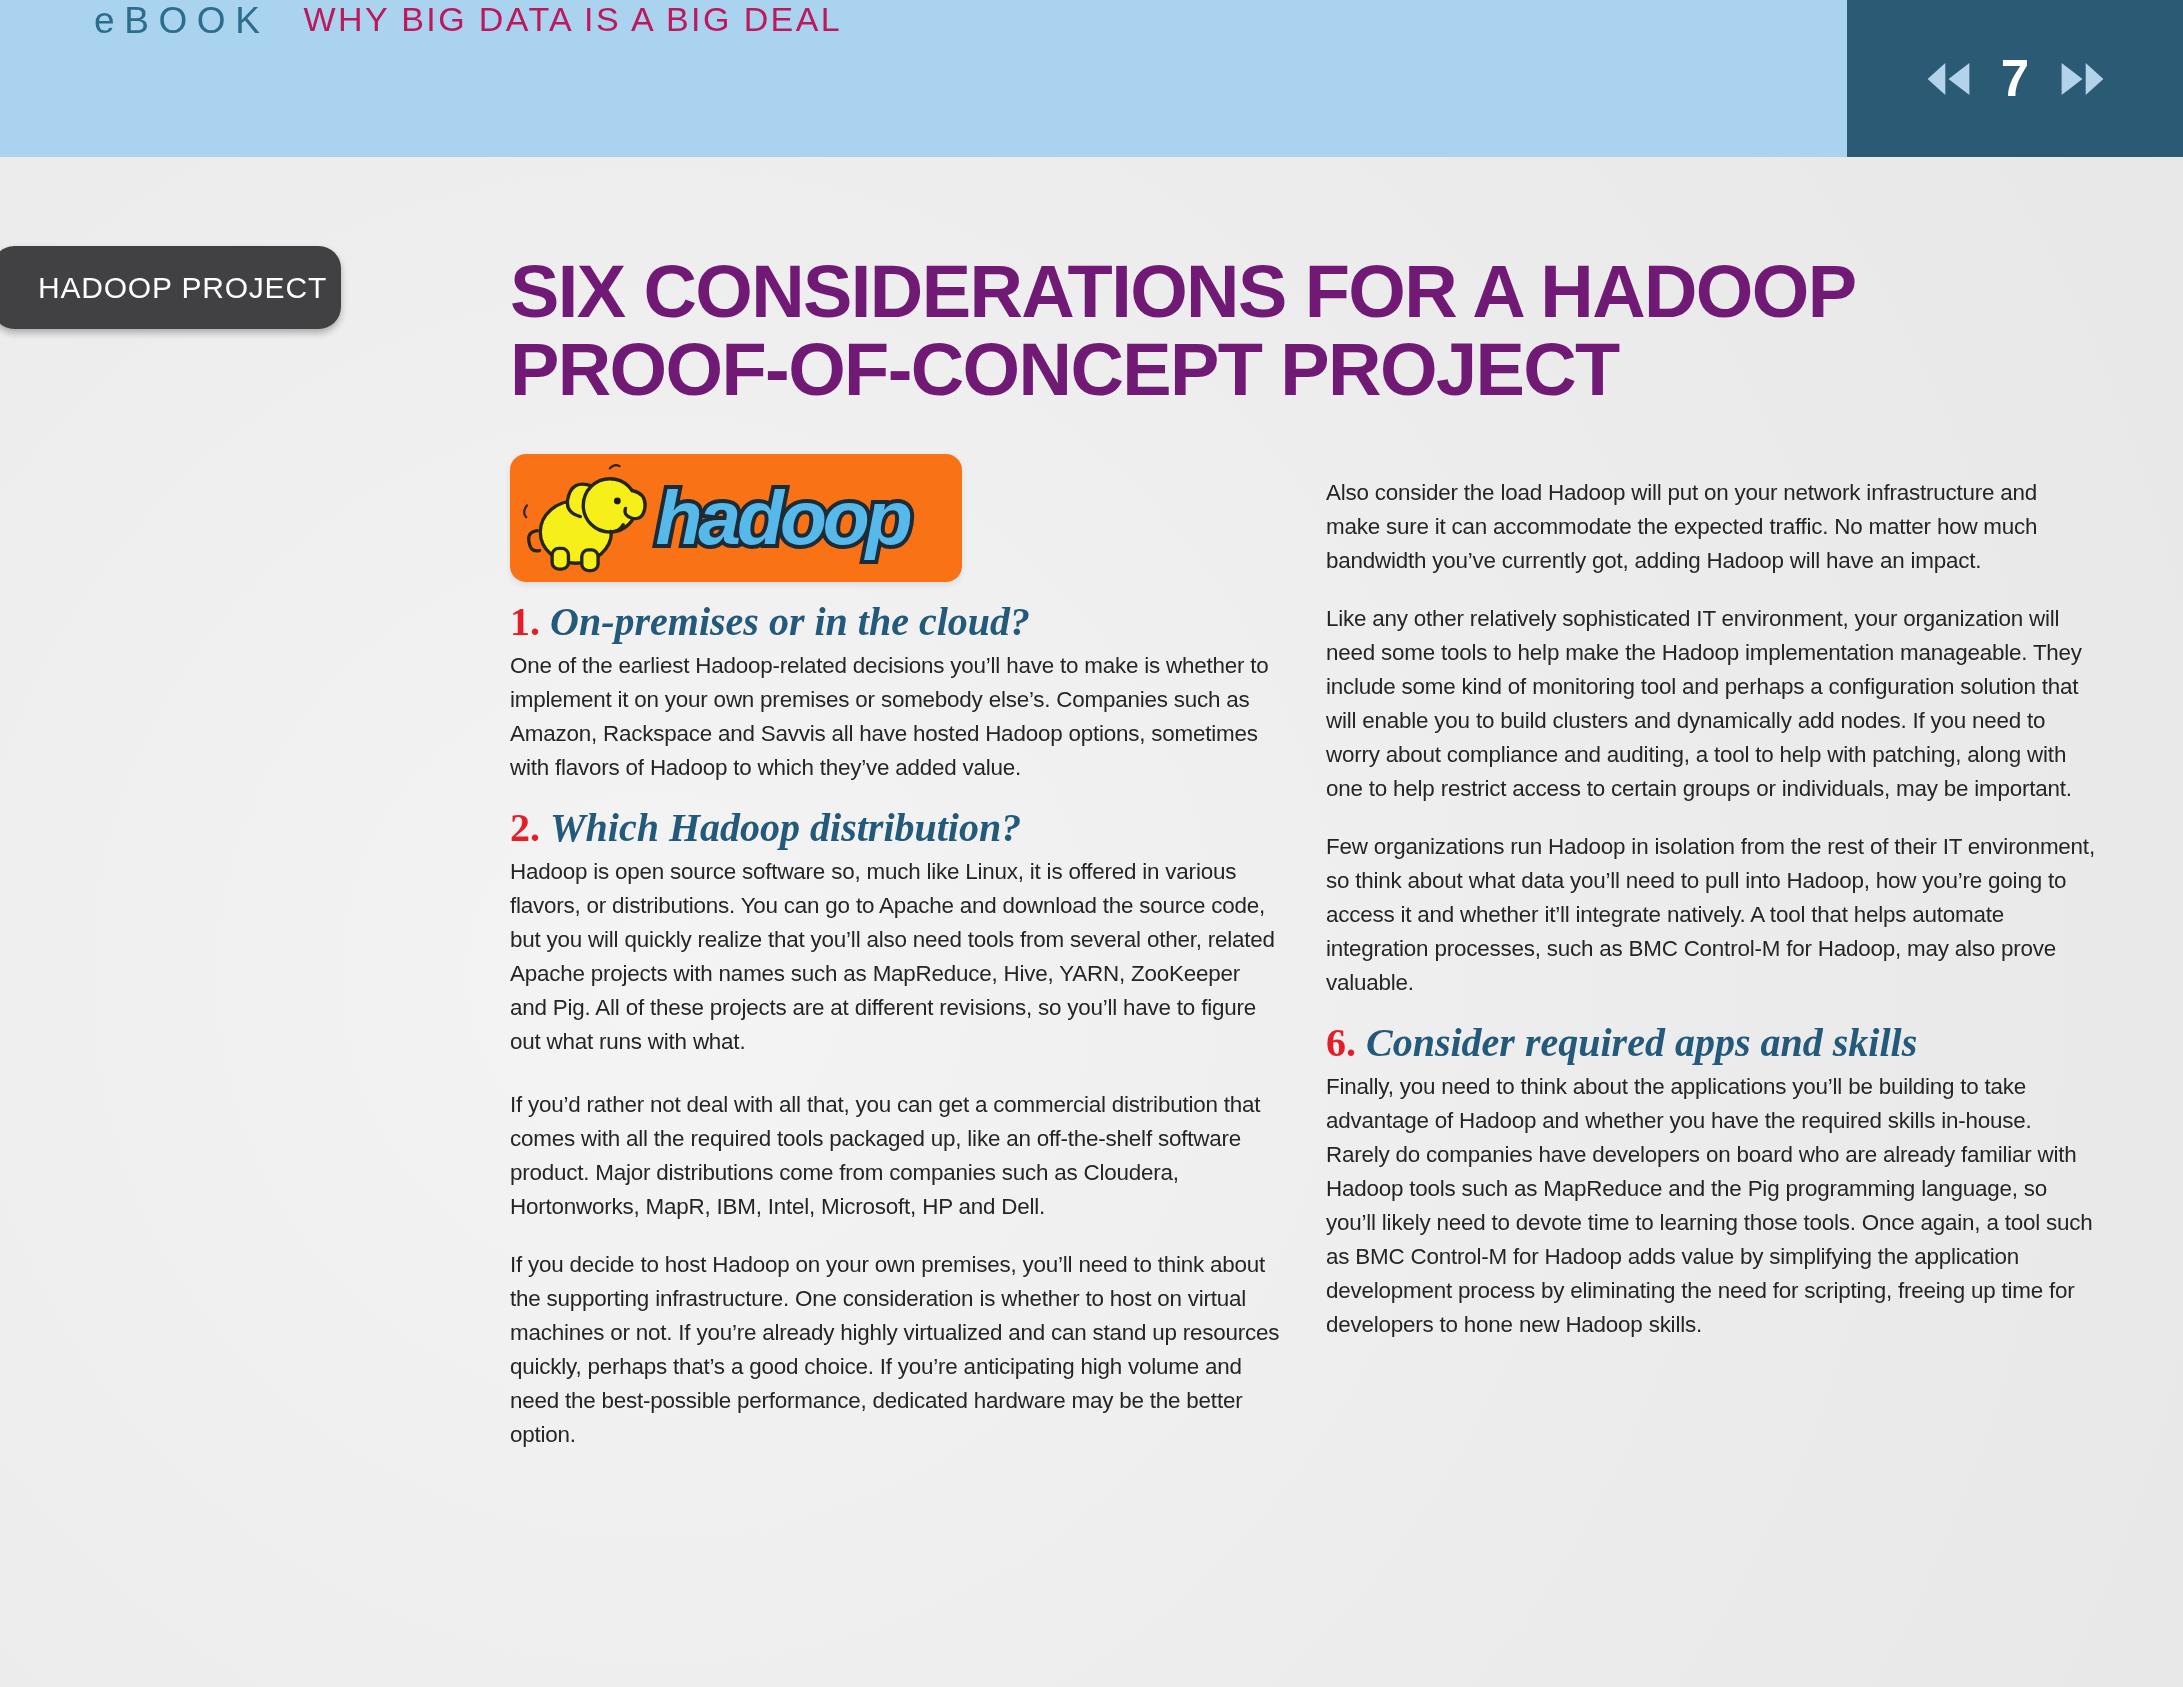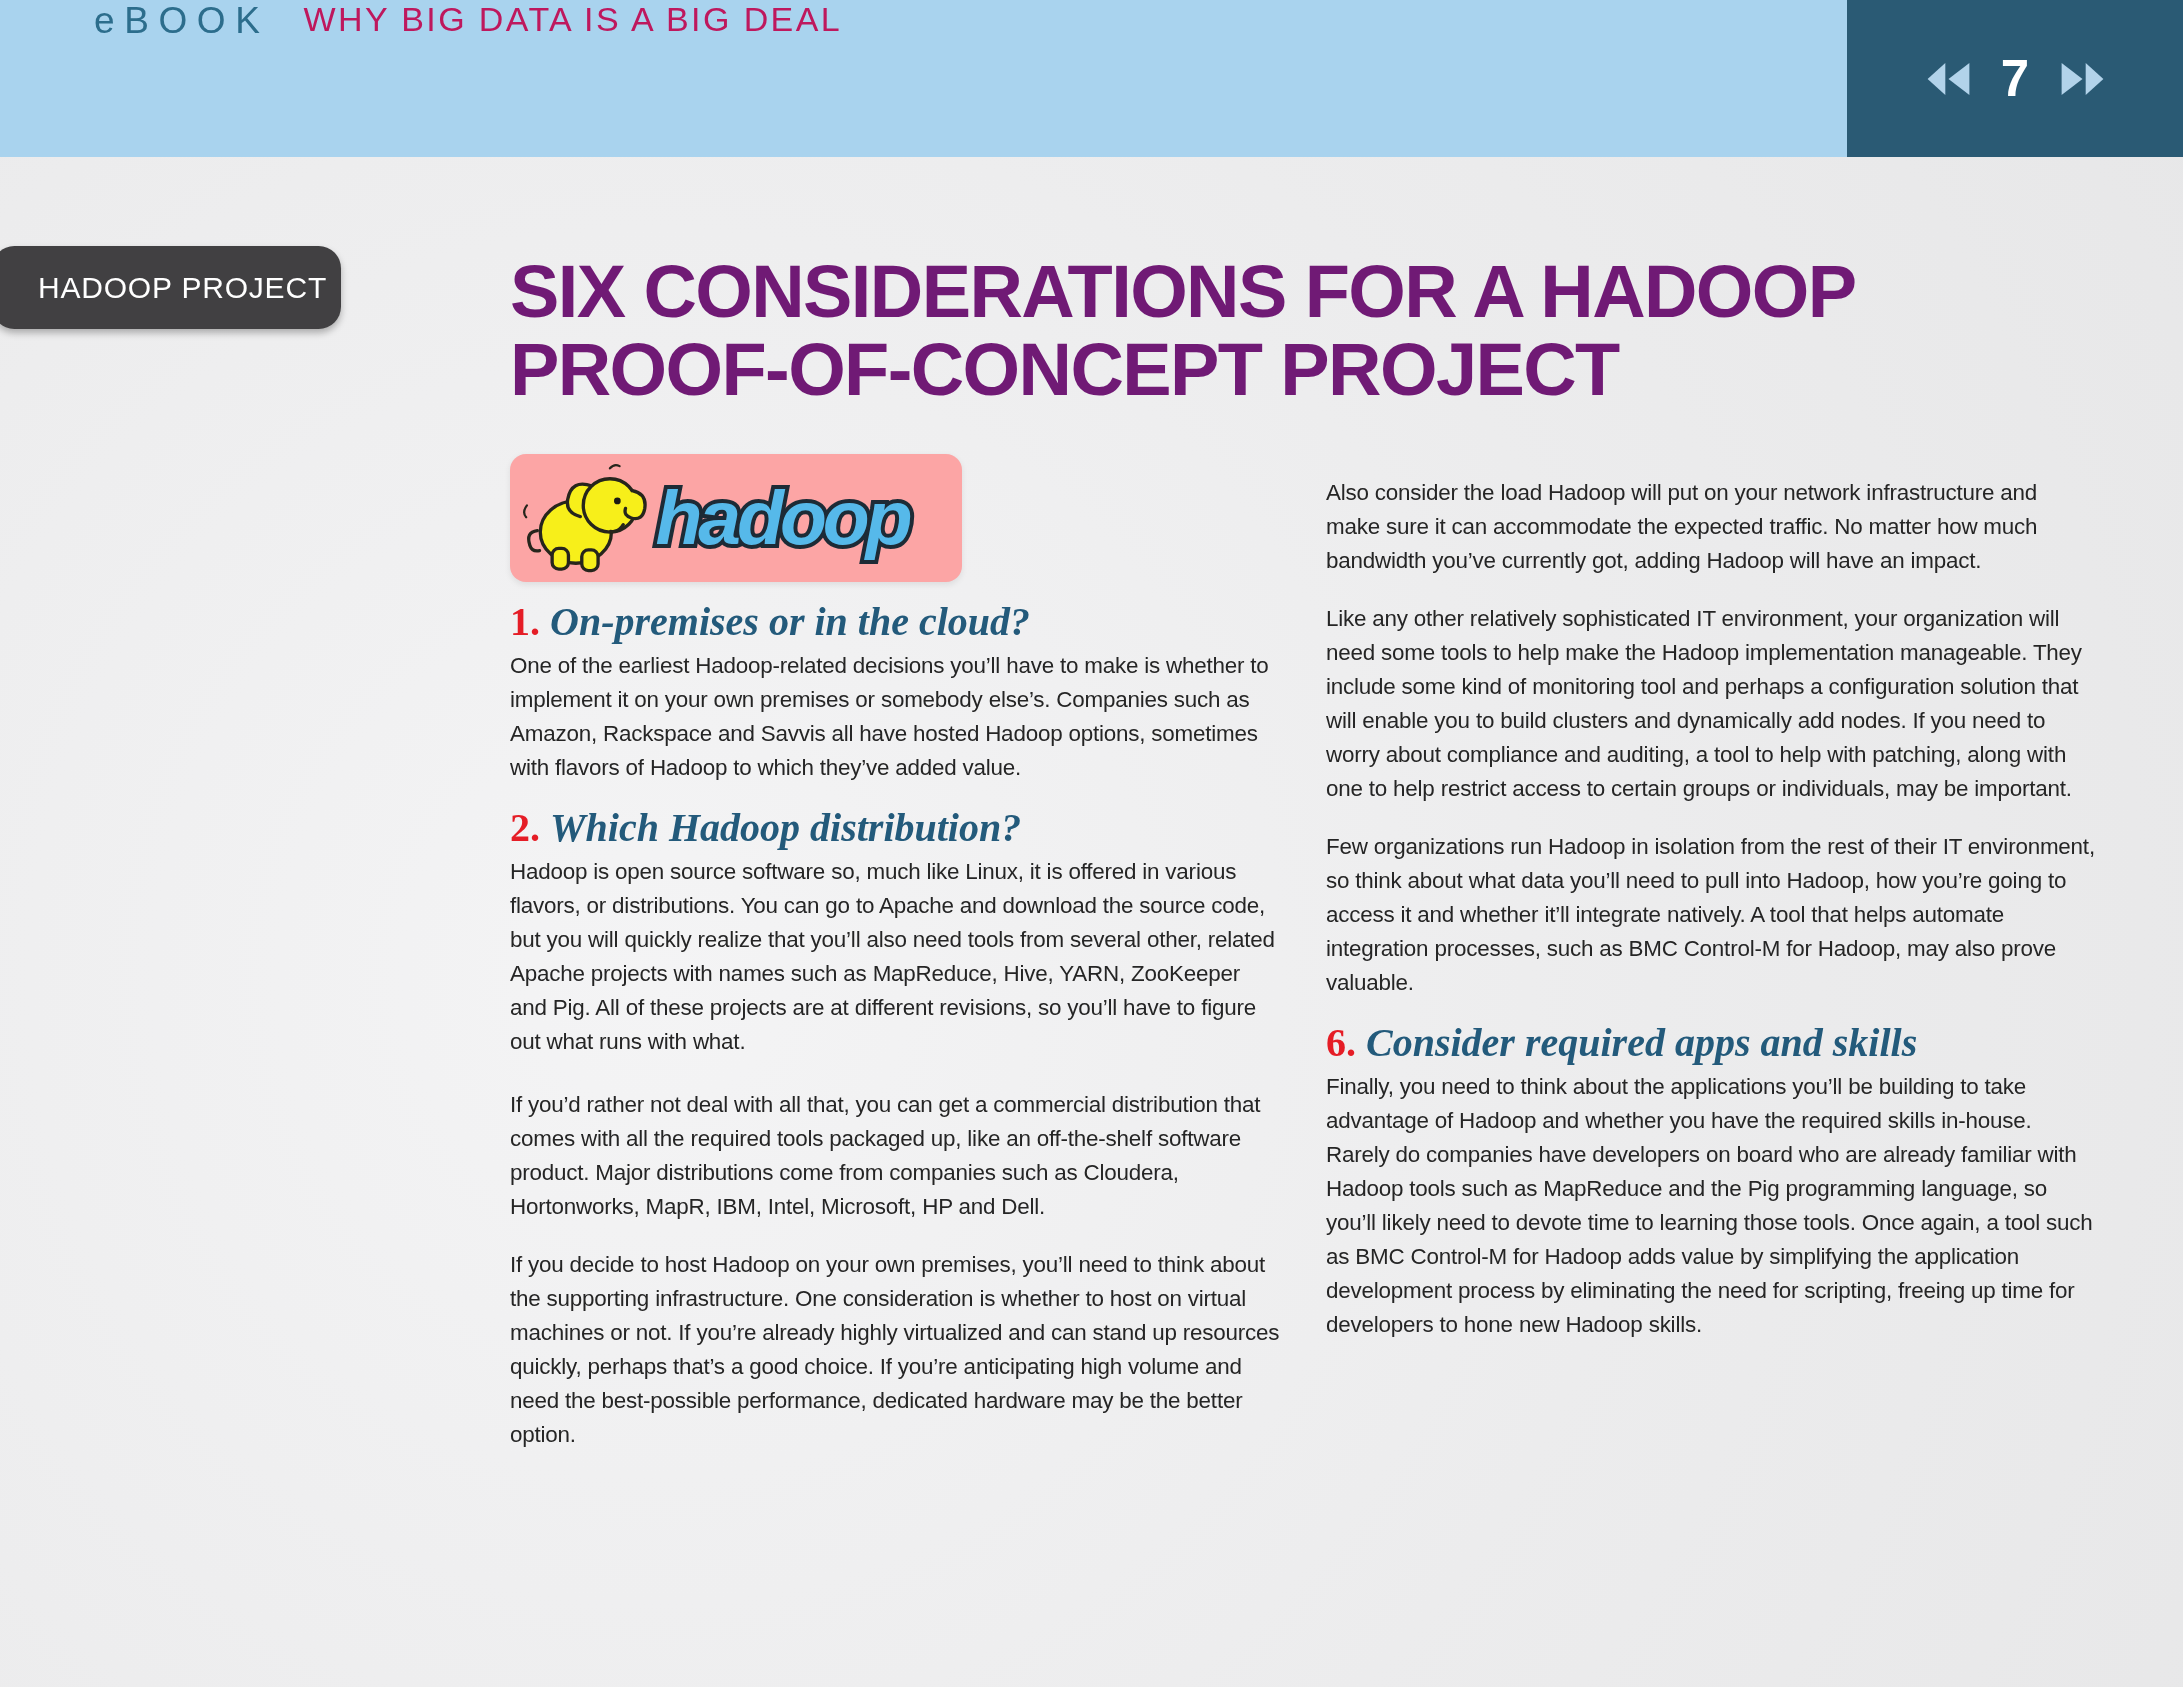--- a/index.html
+++ b/index.html
@@ -79,21 +79,21 @@
     margin-top: 45px;
     display: flex;
     gap: 46px;
   }
   .col { width: 770px; flex: 0 0 770px; }
   .col.right { padding-top: 22.4px; }
 
   
   .logo-card {
     width: 452px; height: 128px;
-    background: #fca5a5;
+    background: #f97316;
     border-radius: 16px;
     box-shadow: 0 2.4px 6.4px rgba(0,0,0,0.08);
     display: flex; align-items: center;
     padding: 0 14.4px 0 11.2px;
     gap: 1.6px;
   }
   .logo-card svg { display: block; }
 
   
   .section { margin-top: 24px; }

